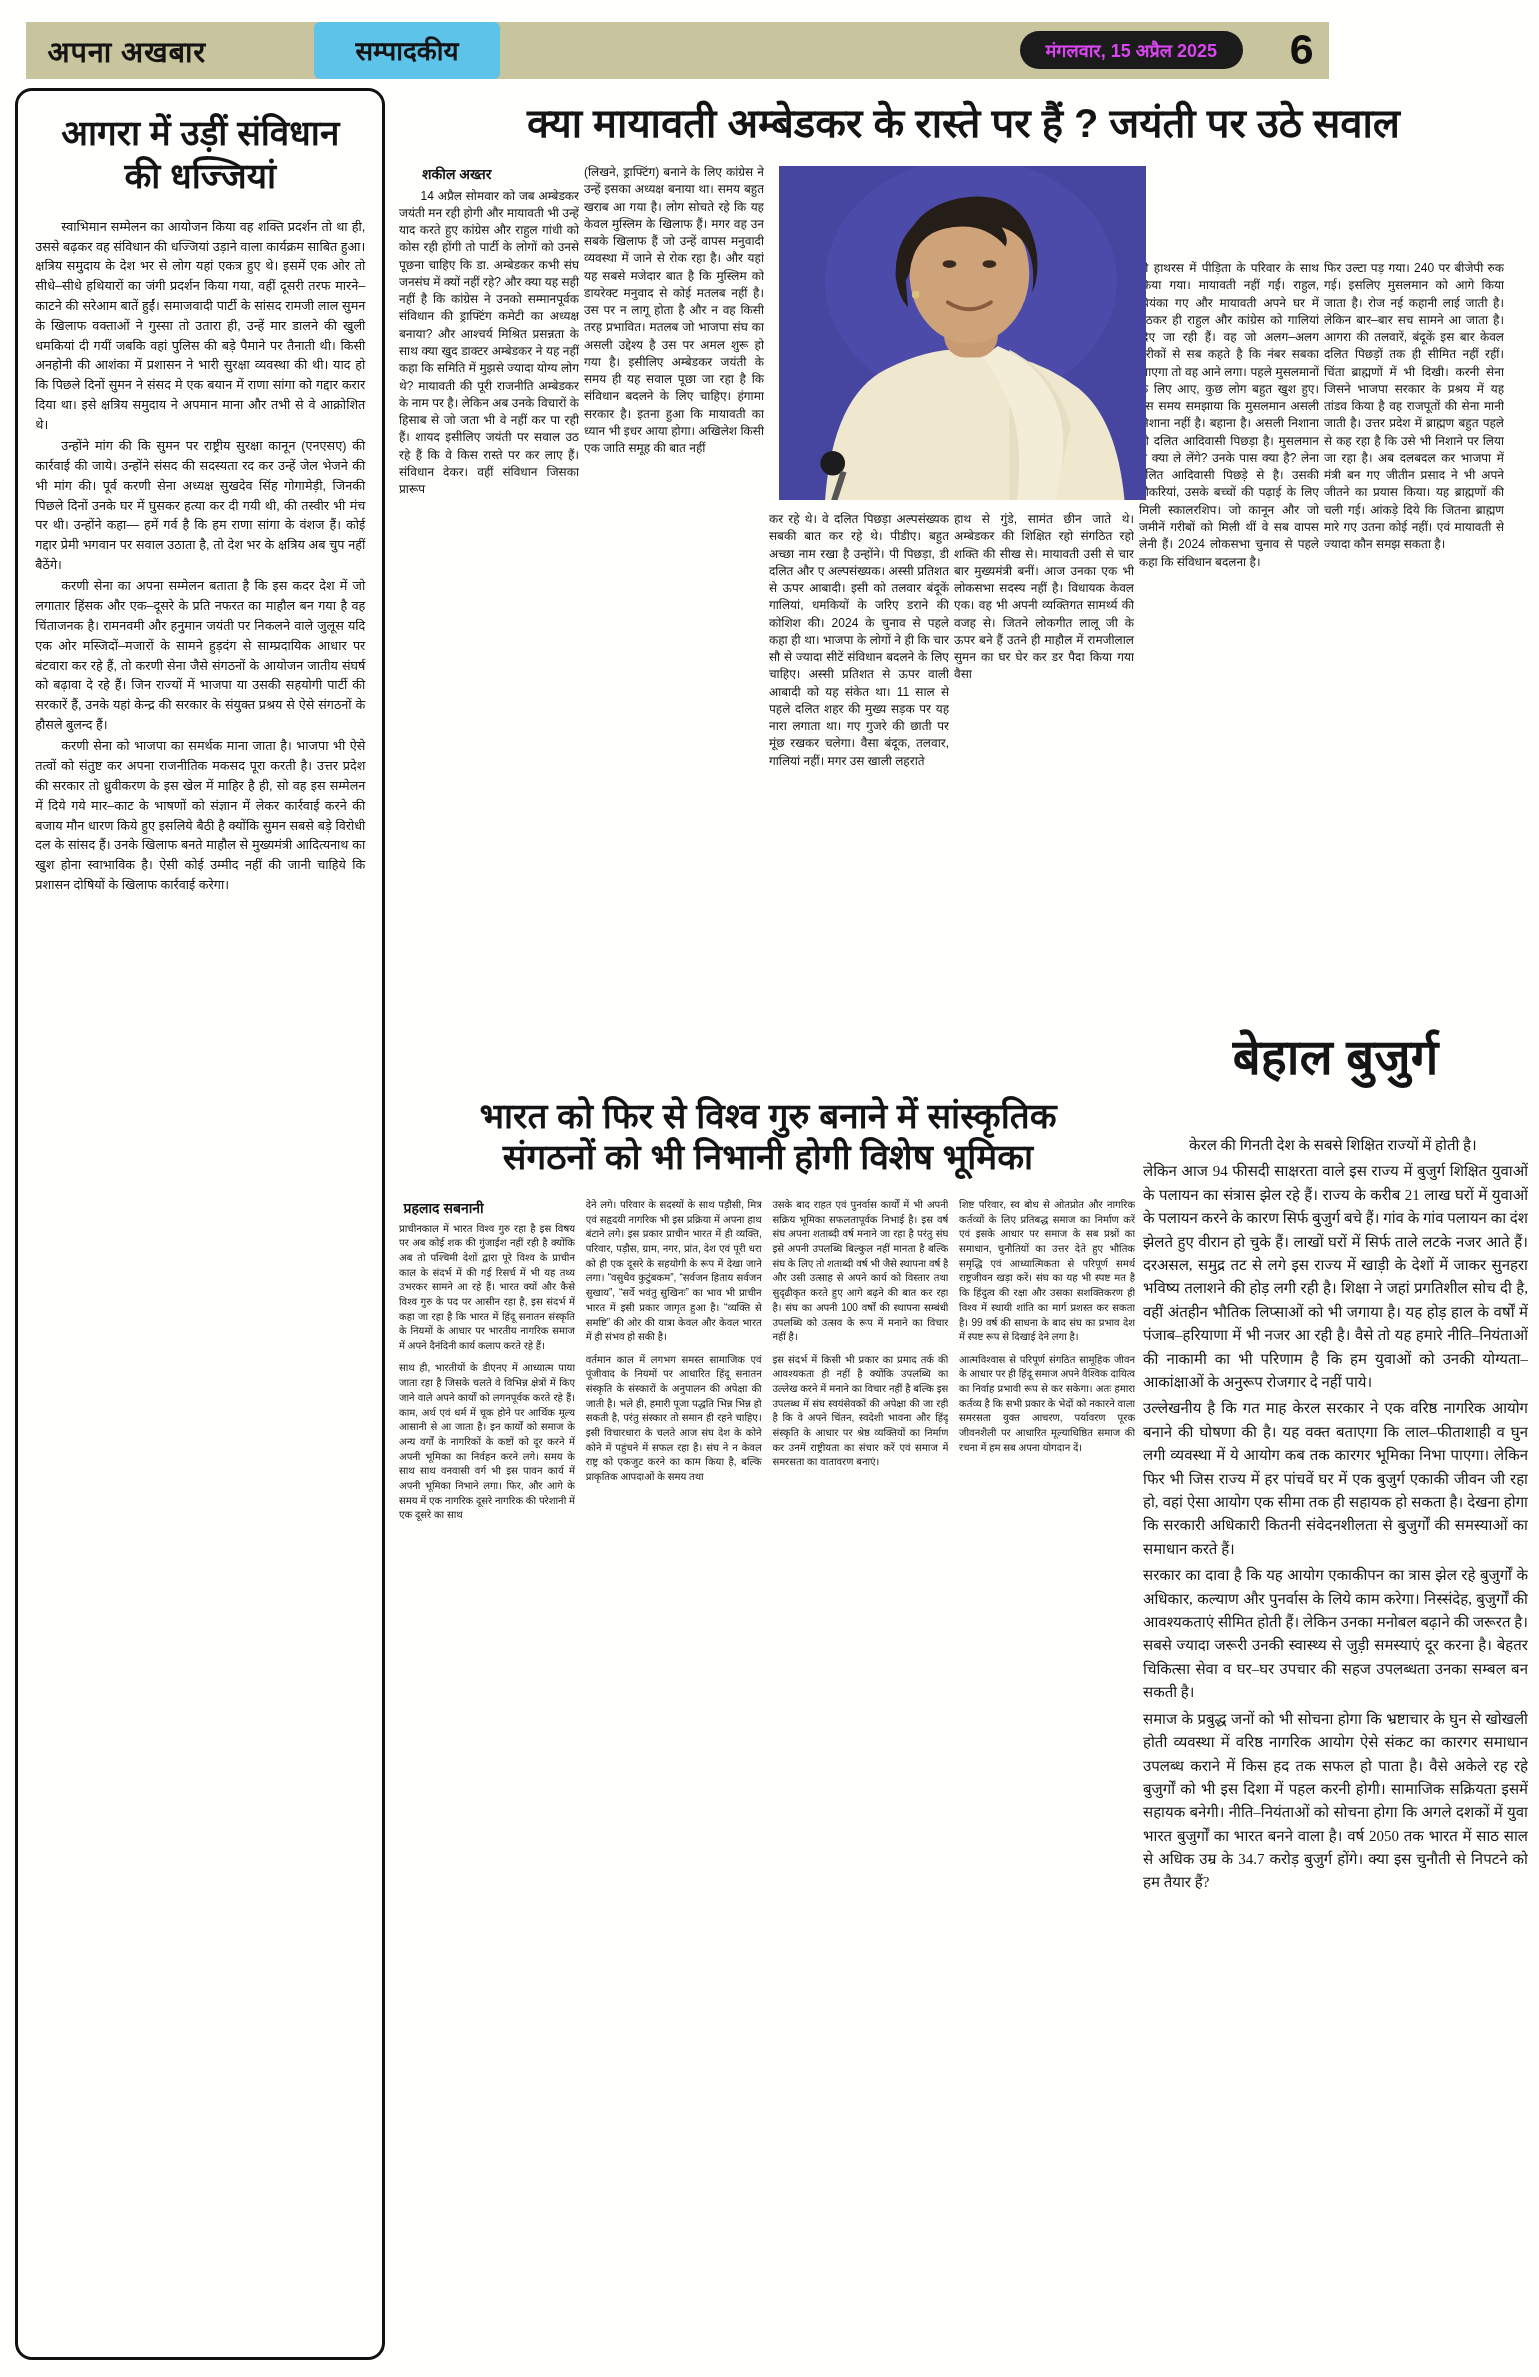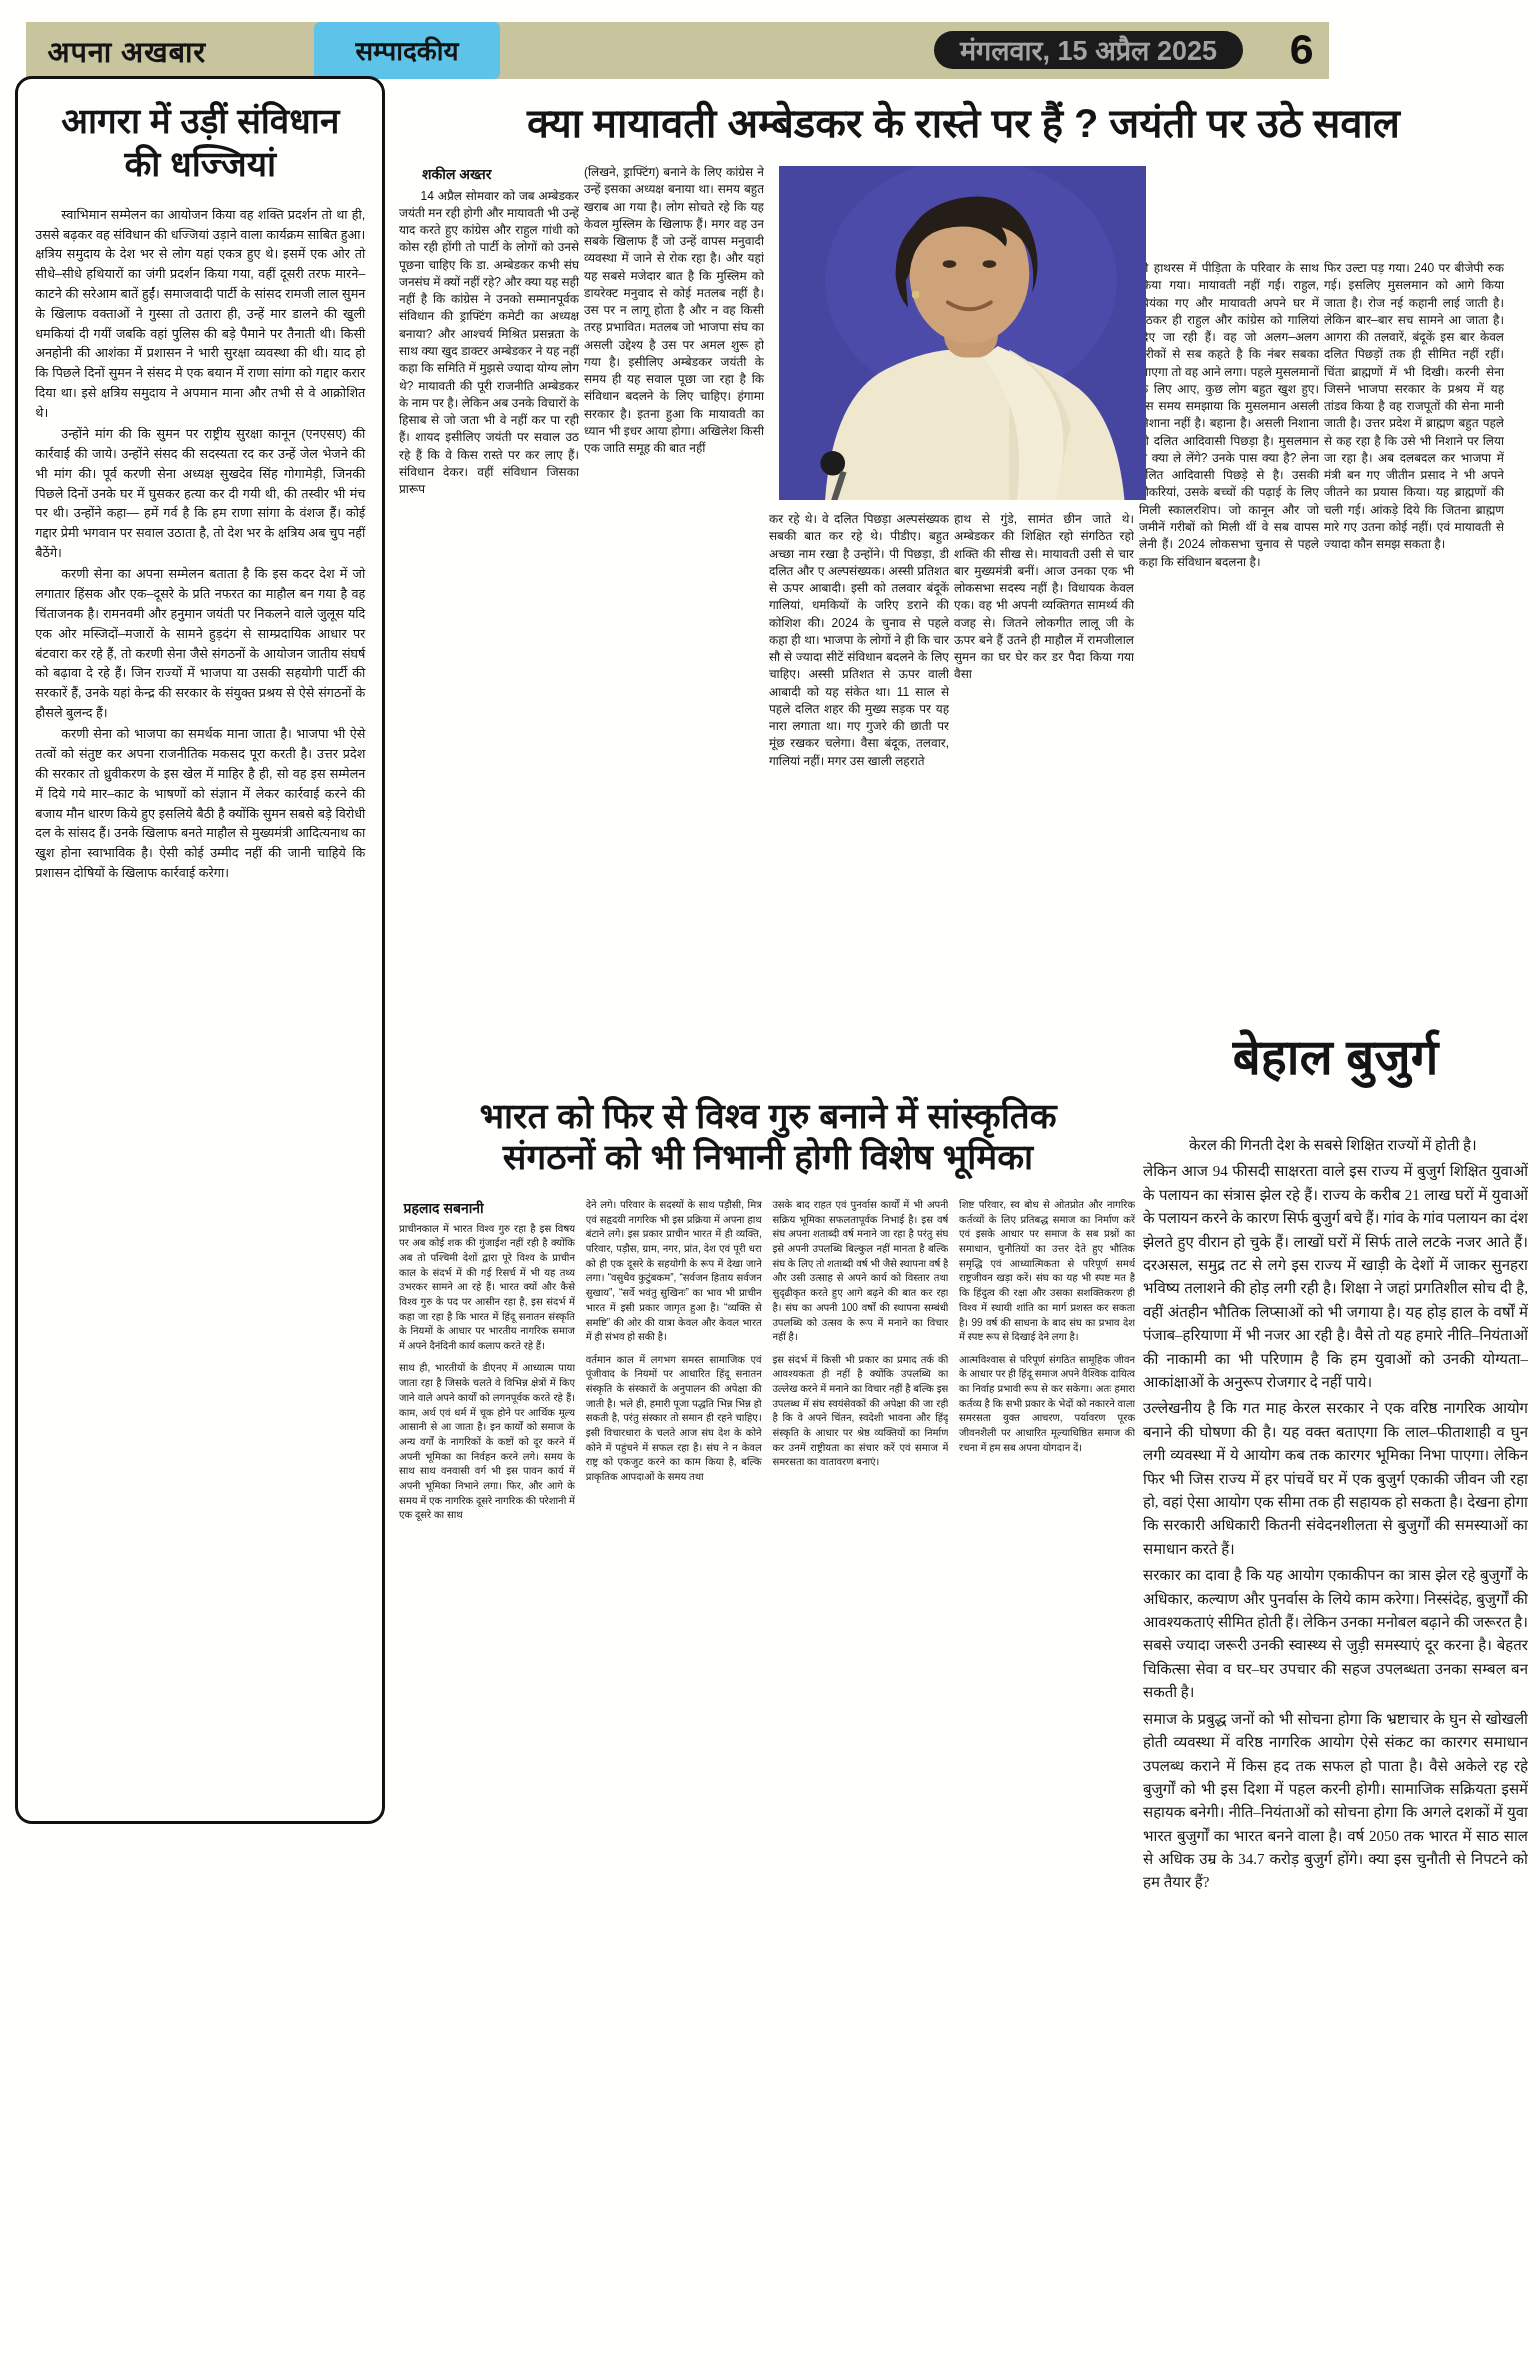--- a/index.html
+++ b/index.html
@@ -4,25 +4,25 @@
 <style>
   * { box-sizing: border-box; margin: 0; padding: 0; }
   html,body { background:#e8e8e4; }
   body { font-family: "Liberation Sans", "DejaVu Sans", sans-serif; color:#141414; }
   .page { position:relative; width:1540px; height:2377px; background:#fffffd; margin:0 auto; overflow:hidden; }
 
   
   .topbar { position:absolute; left:26px; top:21.5px; width:1303px; height:57px; background:#c8c49d; display:flex; align-items:center; }
   .paper-name { margin-left:21.5px; font-size:29px; font-weight:bold; letter-spacing:0.8px; }
   .section-tab { position:absolute; left:288px; top:0; width:186px; height:57px; background:#5ec3e9; display:flex; align-items:center; justify-content:center; font-size:26px; font-weight:bold;border-radius:6px; }
-  .date-pill { position:absolute; right:86px; top:9.2px; height:38px; padding:0 26px; background:#1b1b1b; color:#a3a3a3; border-radius:20px; display:flex; align-items:center; font-size:27px; font-weight:bold; }
+  .date-pill { position:absolute; right:86px; top:9.2px; height:38px; padding:0 26px; background:#1b1b1b; color:#d946ef; border-radius:20px; display:flex; align-items:center; font-size:18px; font-weight:bold; }
   .page-num { position:absolute; right:15.3px; top:3.1px; font-size:43px; font-weight:bold; color:#101010; }
 
   
-  .left-box { position:absolute; left:15.3px; top:76px; width:370px; height:1748px; border:3.1px solid #111; border-radius:17px; padding:15.3px 17px; overflow:hidden; background:#fffffd; }
+  .left-box { position:absolute; left:15.3px; top:88px; width:370px; height:2272px; border:3.1px solid #111; border-radius:17px; padding:15.3px 17px; overflow:hidden; background:#fffffd; }
   .left-box h2 { text-align:center; font-size:35px; line-height:1.22; font-weight:bold; margin:6.1px 0 20px 0; }
   .left-box p { font-size:12.7px; line-height:1.56; text-align:justify; text-indent:26px; margin-bottom:1.5px; }
 
   
   .main-headline { position:absolute; left:400px; top:94px; width:1127px; text-align:center; font-size:40px; font-weight:bold; white-space:nowrap; overflow:hidden; }
   .main-cols { position:absolute; left:399px; top:163px; width:1127px; height:931px; display:flex; gap:5px;align-items:flex-end; }
   .mcol { width:180px; overflow:hidden; }
   .mcol p { font-size:12px; line-height:1.44; text-align:justify; }
   .mcol .indent { text-indent:21.5px; }
   .col-a, .col-b, .col-c, .col-d { height:930px; }

